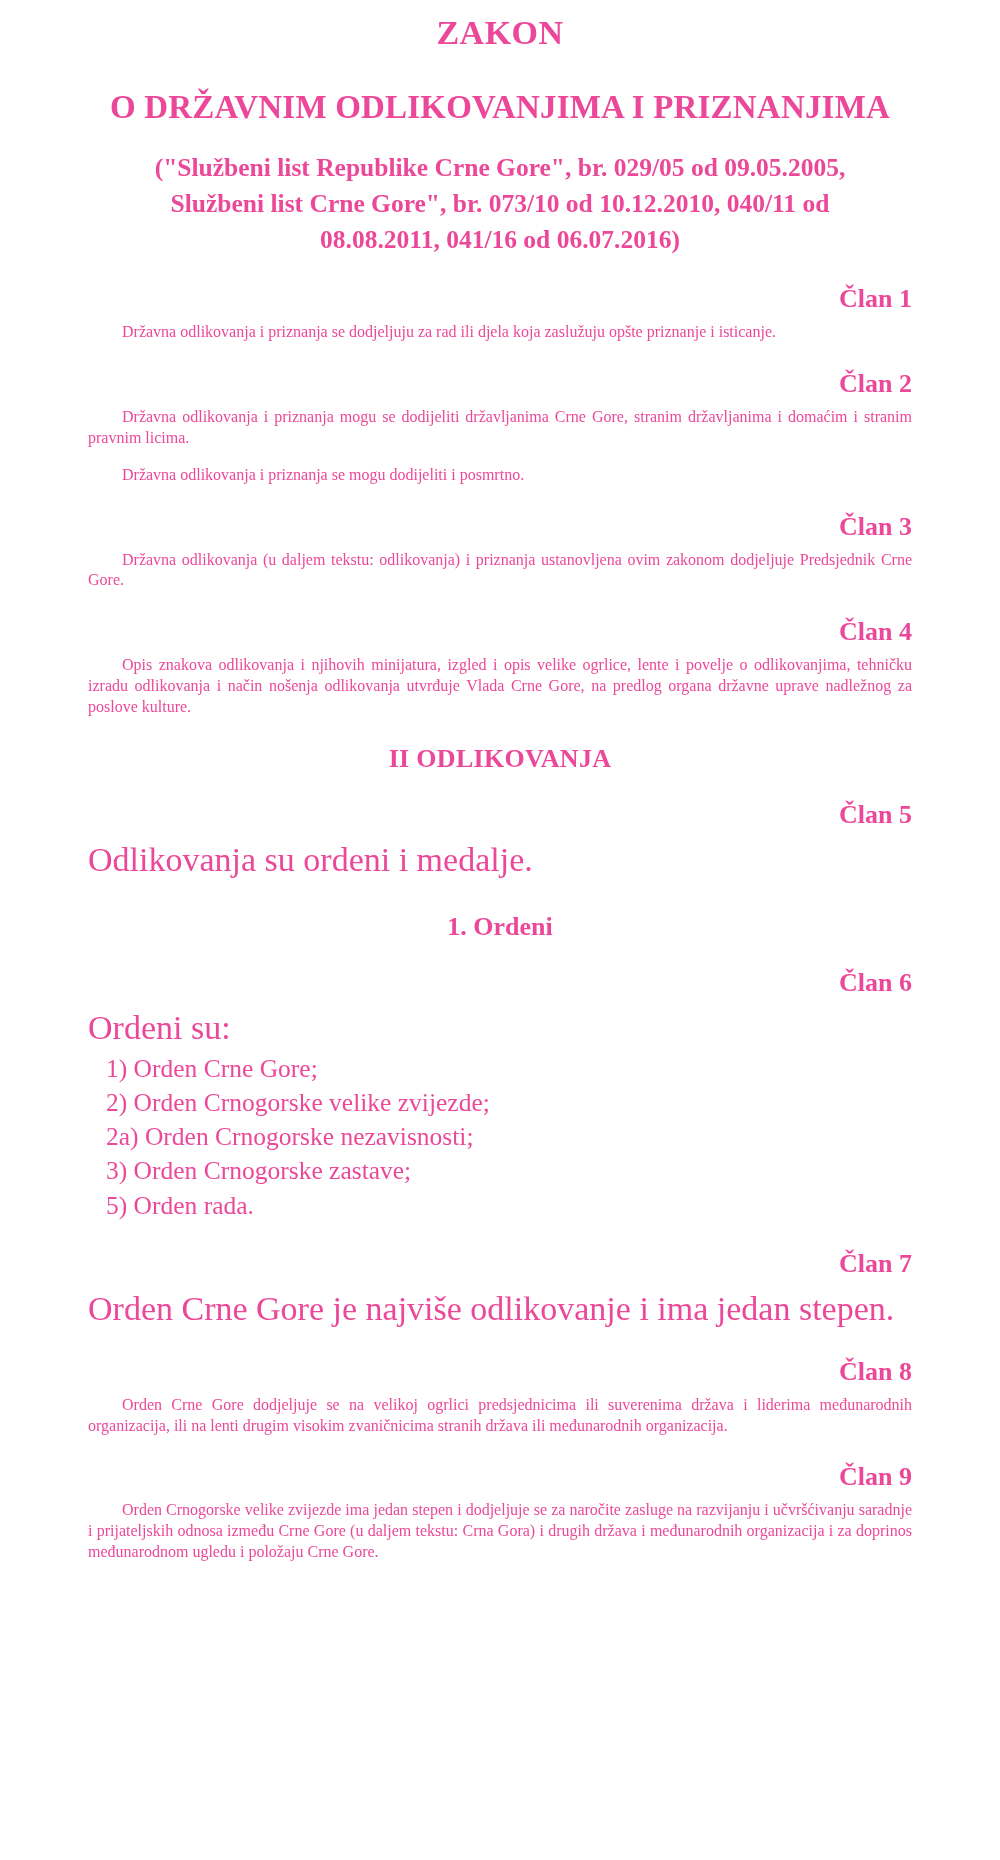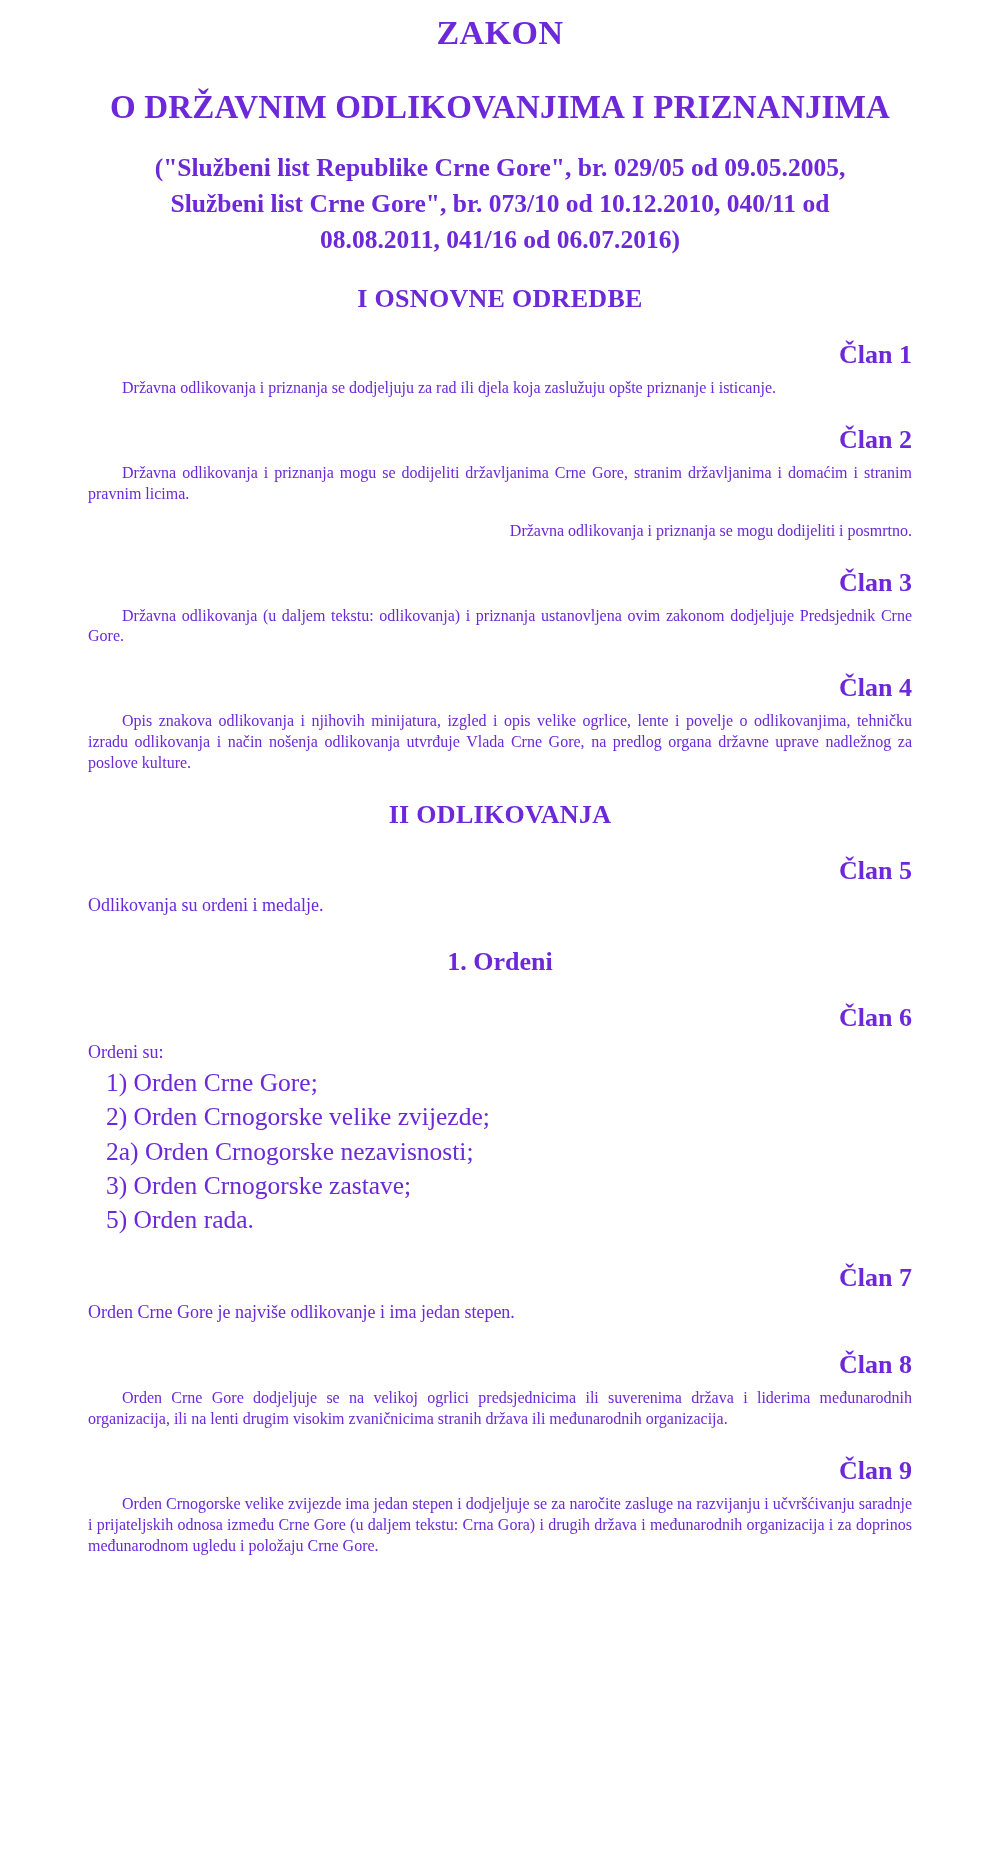--- a/index.html
+++ b/index.html
@@ -7,21 +7,21 @@
     padding: 0;
     background: #ffffff;
   }
   .page {
     width: 1000px;
     height: 1860px;
     position: relative;
     background: #ffffff;
     overflow: hidden;
     font-family: "Liberation Serif", "DejaVu Serif", serif;
-    color: #6d28d9;
+    color: #ec4899;
     box-sizing: border-box;
   }
   .doc {
     padding: 0 88px 0 88px;
     box-sizing: border-box;
     width: 1000px;
   }
 
   
   .title-main {
@@ -72,25 +72,25 @@
   p.body {
     font-size: 16px;
     line-height: 1.30;
     text-align: justify;
     text-justify: inter-word;
     margin: 0 0 2px 0;
     text-indent: 34px;
     hyphens: none;
   }
   p.body.last {
-    text-align: right;
+    text-align: left;
     margin-top: 16px;
   }
   p.plain {
-    font-size: 18px;
+    font-size: 34px;
     line-height: 1.30;
     text-align: left;
     margin: 0 0 2px 0;
     text-indent: 0;
   }
   ol.orders, .orders {
     list-style: none;
     margin: 0;
     padding: 0;
   }
@@ -110,21 +110,20 @@
     <h1 class="title-main">ZAKON</h1>
 
     <h2 class="title-sub">O DRŽAVNIM ODLIKOVANJIMA I PRIZNANJIMA</h2>
 
     <div class="gazette">
       <div>("Službeni list Republike Crne Gore", br. 029/05 od 09.05.2005,</div>
       <div>Službeni list Crne Gore", br. 073/10 od 10.12.2010, 040/11 od</div>
       <div>08.08.2011, 041/16 od 06.07.2016)</div>
     </div>
 
-    <h3 class="section-heading">I OSNOVNE ODREDBE</h3>
 
     <h4 class="article-heading">Član 1</h4>
     <p class="body">Državna odlikovanja i priznanja se dodjeljuju za rad ili djela koja zaslužuju opšte priznanje i isticanje.</p>
 
     <h4 class="article-heading">Član 2</h4>
     <p class="body">Državna odlikovanja i priznanja mogu se dodijeliti državljanima Crne Gore, stranim državljanima i domaćim i stranim pravnim licima.</p>
     <p class="body last">Državna odlikovanja i priznanja se mogu dodijeliti i posmrtno.</p>
 
     <h4 class="article-heading">Član 3</h4>
     <p class="body">Državna odlikovanja (u daljem tekstu: odlikovanja) i priznanja ustanovljena ovim zakonom dodjeljuje Predsjednik Crne Gore.</p>

